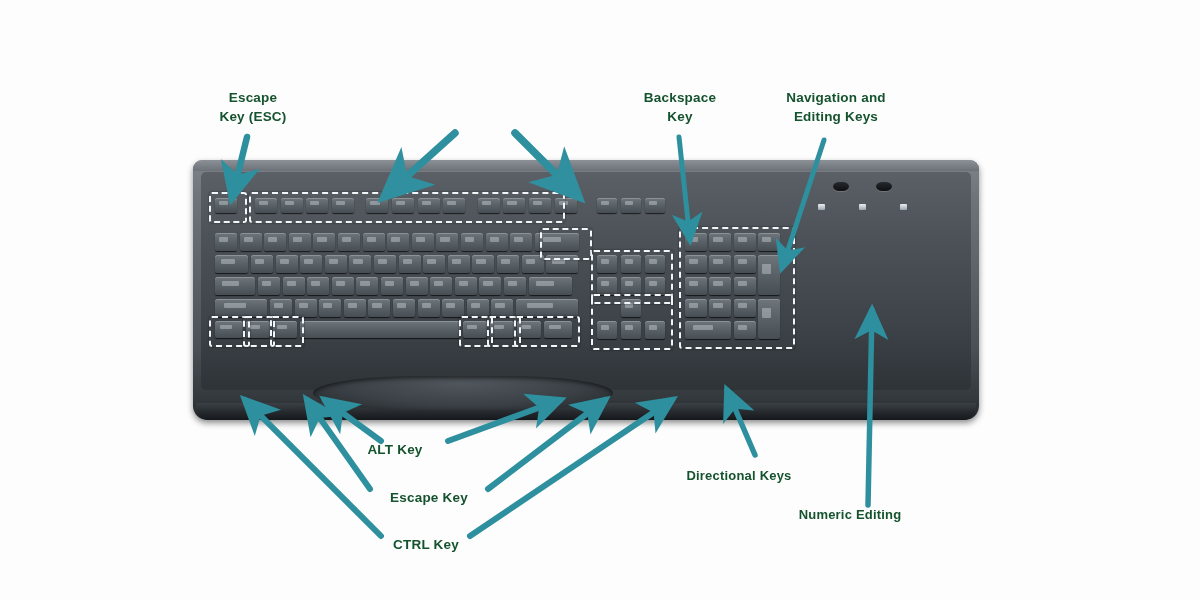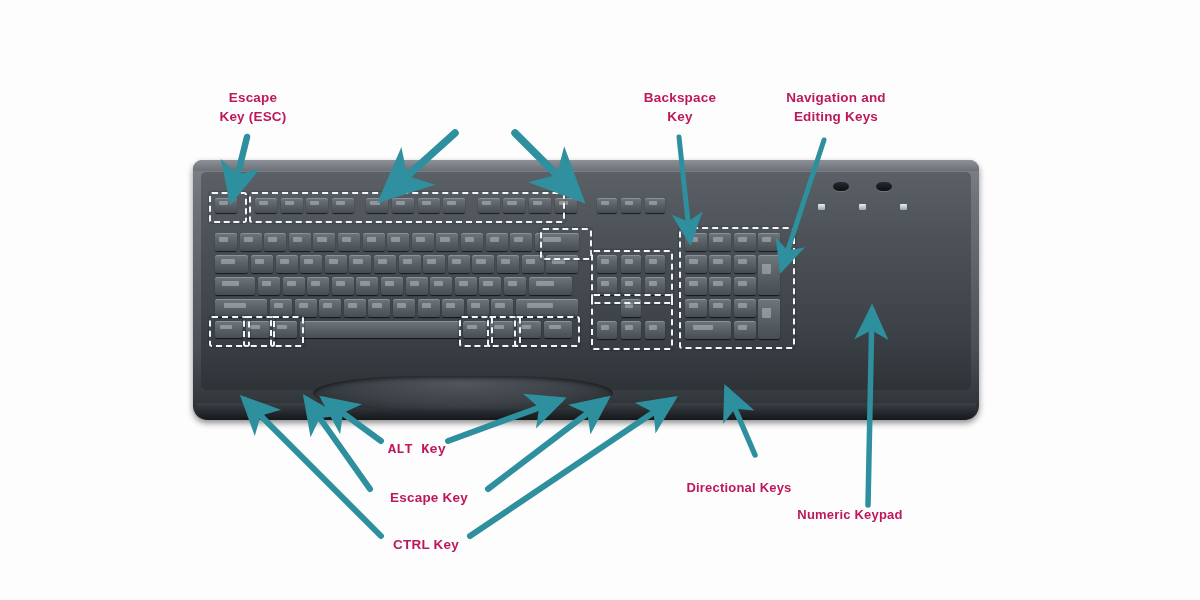--- a/index.html
+++ b/index.html
@@ -2,21 +2,21 @@
 <html><head>
 <meta charset="utf-8">
 <style>
   html,body{margin:0;padding:0;background:#ffffff;}
   body{width:1200px;height:600px;position:relative;overflow:hidden;
        font-family:"Liberation Sans","DejaVu Sans",sans-serif;}
 
   #stage{position:absolute;inset:0;background:#fdfdfd;}
 
   
-  .label{position:absolute;color:#be185d;font-weight:bold;font-size:13.5px;
+  .label{position:absolute;color:#14532d;font-weight:bold;font-size:13.5px;
          line-height:19px;text-align:center;letter-spacing:.2px;
          text-shadow:0 0 1px rgba(255,255,255,.9);white-space:pre-line;}
   .label.small{font-size:13px;}
 
   
   #arrows{position:absolute;left:0;top:0;width:1200px;height:600px;
           pointer-events:none;}
 
   
   #kb{position:absolute;left:193px;top:160px;width:786px;height:260px;}
@@ -236,23 +236,23 @@
   <div class="label" style="left:198px;top:88px;width:110px;">Escape
 Key (ESC)</div>
 
 
   <div class="label" style="left:762px;top:88px;width:148px;">Navigation and
 Editing Keys</div>
 
   <div class="label" style="left:614px;top:88px;width:132px;">Backspace
 Key</div>
 
-  <div class="label" style="left:364px;top:440px;width:106px;font-family:Liberation Mono, monospace;">ALT Key</div>
+  <div class="label" style="left:342px;top:440px;width:106px;">ALT Key</div>
 
   <div class="label" style="left:364px;top:488px;width:130px;">Escape Key</div>
 
   <div class="label" style="left:373px;top:535px;width:106px;">CTRL Key</div>
 
-  <div class="label small" style="left:666px;top:478px;width:146px;">Directional Keys</div>
-
-  <div class="label small" style="left:777px;top:505px;width:146px;">Numeric Keypad</div>
+  <div class="label small" style="left:666px;top:466px;width:146px;">Directional Keys</div>
+
+  <div class="label small" style="left:777px;top:505px;width:146px;">Numeric Editing</div>
 
 </div>
 
 </body></html>

